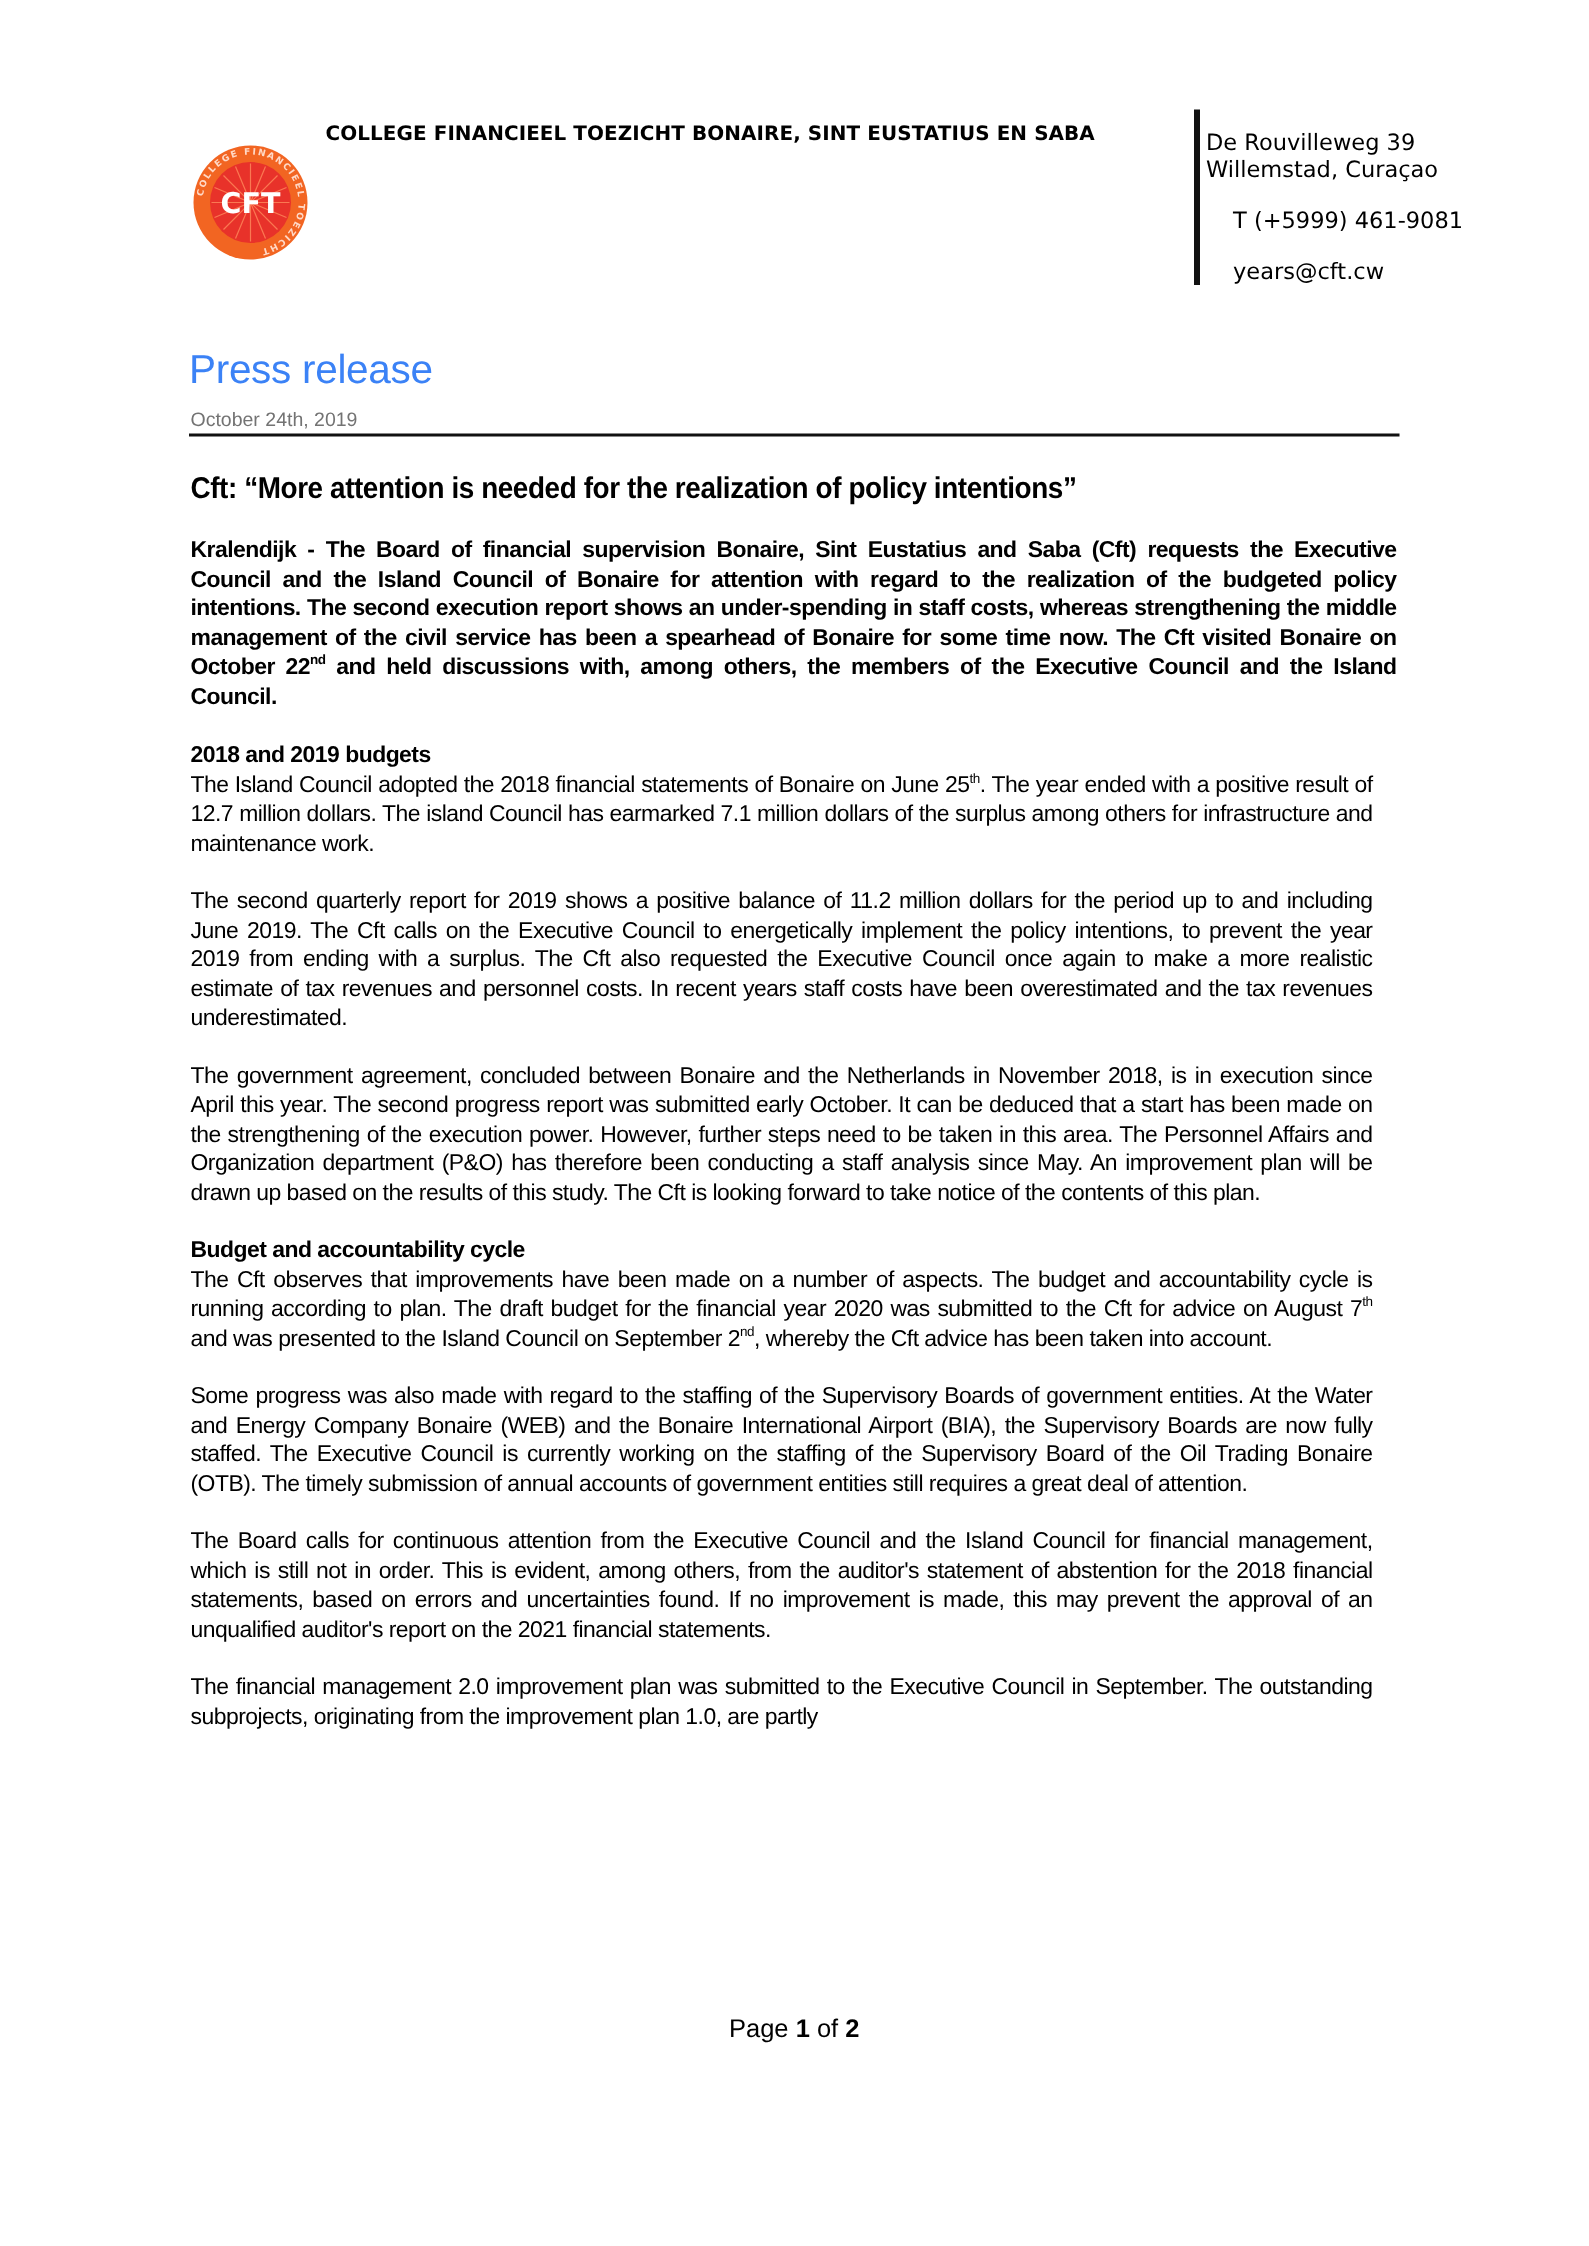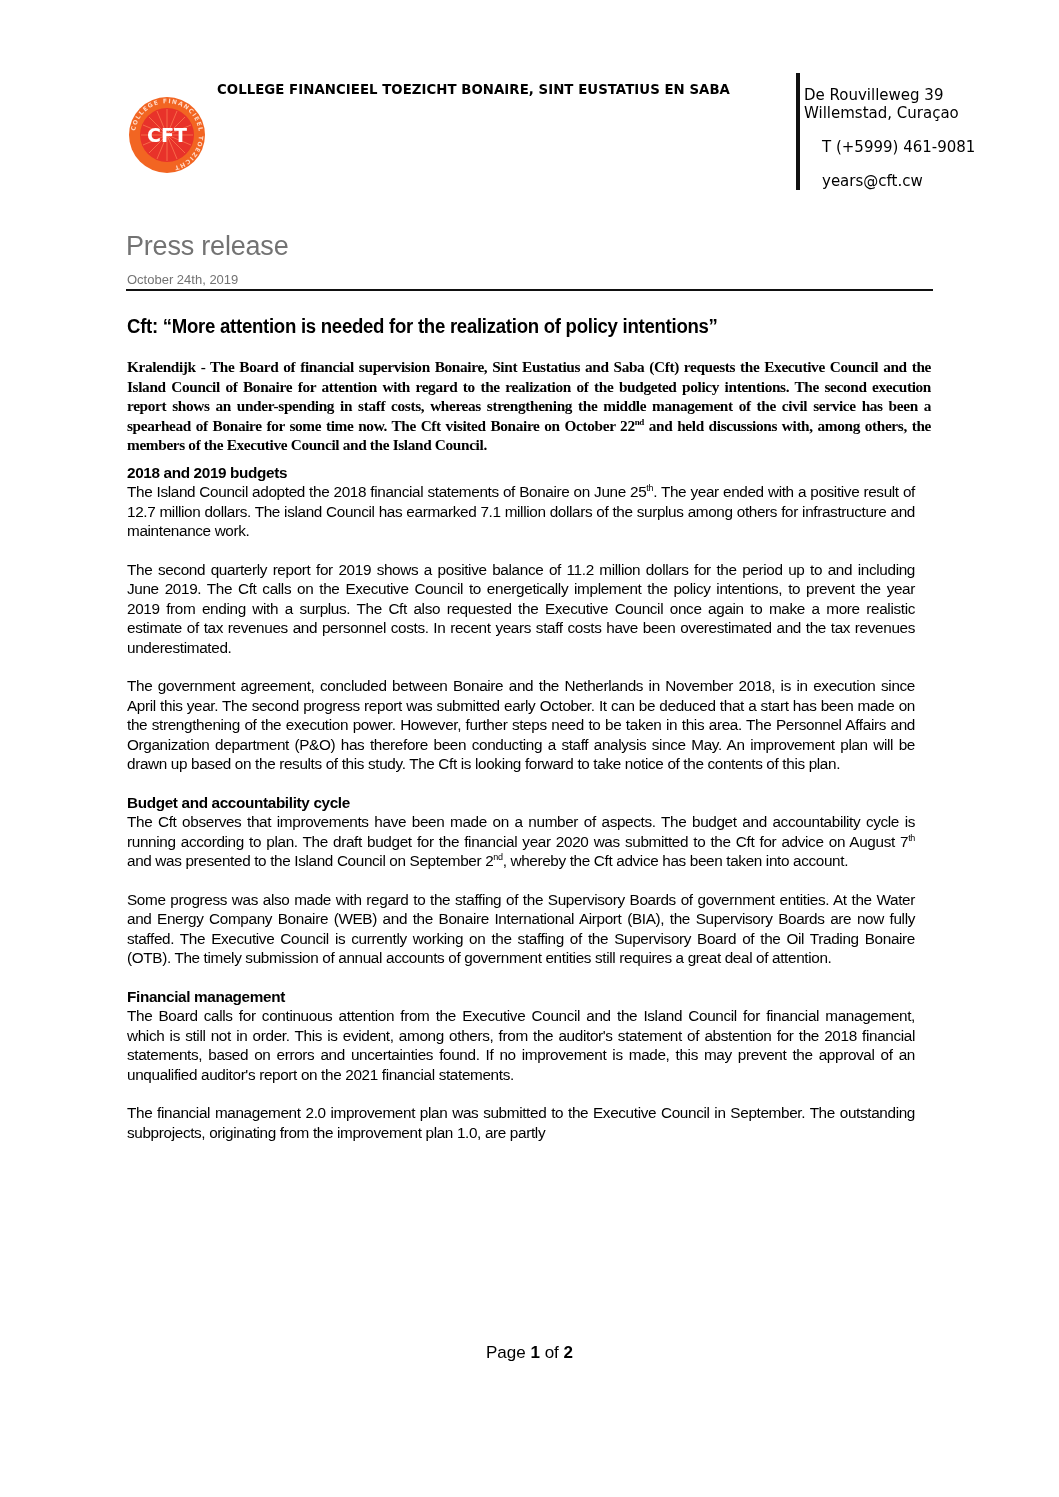--- a/index.html
+++ b/index.html
@@ -6,30 +6,30 @@
   body { width: 1059px; height: 1497px; position: relative; overflow: hidden;
          font-family: "DejaVu Sans", sans-serif; color: #000; }
   .org-name { position: absolute; left: 217px; top: 82px; font-size: 13.3px; font-weight: bold;
               letter-spacing: 0.05px; font-family: "DejaVu Sans", sans-serif; }
   .logo { position: absolute; left: 128px; top: 96px; width: 78px; height: 78px; }
   .vbar { position: absolute; left: 796px; top: 73px; width: 4px; height: 117px; background: #111; }
   .contact { position: absolute; left: 804px; top: 86px; font-size: 15px; line-height: 18px; }
   .contact div { white-space: nowrap; }
   .contact .gap { margin-top: 16px; margin-left: 18px; }
   .doc-type { position: absolute; left: 126px; top: 231px; font-size: 27px;
-              font-family: "Liberation Sans Narrow", "Liberation Sans", sans-serif; color: #737373; letter-spacing: -0.2px; }
+              font-family: "Liberation Sans Narrow", "Liberation Sans", sans-serif; color: #3b82f6; letter-spacing: -0.2px; }
   .date { position: absolute; left: 127px; top: 272px; font-size: 13px;
           font-family: "Liberation Sans", sans-serif; color: #737373; }
   .hrule { position: absolute; left: 126px; top: 289px; width: 807px; height: 2px; background: #111; }
   .headline { position: absolute; left: 127px; top: 315px; font-size: 20px; font-weight: bold;
               font-family: "Liberation Sans", sans-serif; letter-spacing: -0.3px; transform: scaleX(0.93); transform-origin: left; white-space: nowrap; }
   .content { position: absolute; left: 127px; top: 357px; width: 804px;
              font-family: "Liberation Sans", sans-serif; font-size: 15.3px; line-height: 19.5px;
              text-align: justify; letter-spacing: -0.35px; }
-  .lead { font-weight: bold; margin: 0 0 8px 0; font-family: Liberation Serif, serif; }
+  .lead { font-weight: bold; margin: 0 0 20px 0; }
   .section-title { font-weight: bold; margin: 0; }
   .para { margin: 0 16px 19px 0; }
   .section { margin-bottom: 0; }
   sup { font-size: 9px; line-height: 0; vertical-align: super; }
   .footer { position: absolute; left: 0; width: 1059px; top: 1343px; text-align: center;
             font-family: "Liberation Sans", sans-serif; font-size: 17px; }
   .footer b { font-weight: bold; }
 </style>
 </head>
 <body>
@@ -88,21 +88,20 @@
     <p class="para">The government agreement, concluded between Bonaire and the Netherlands in November 2018, is in execution since April this year. The second progress report was submitted early October. It can be deduced that a start has been made on the strengthening of the execution power. However, further steps need to be taken in this area. The Personnel Affairs and Organization department (P&amp;O) has therefore been conducting a staff analysis since May. An improvement plan will be drawn up based on the results of this study. The Cft is looking forward to take notice of the contents of this plan.</p>
   </div>
 
   <div class="section">
     <p class="section-title">Budget and accountability cycle</p>
     <p class="para"><span>The Cft observes that improvements have been made on a number of aspects. The budget and accountability cycle is running according to plan. The draft budget for the financial year 2020 was submitted to the Cft for advice on August 7</span><sup>th</sup><span> and was presented to the Island Council on September 2</span><sup>nd</sup><span>, whereby the Cft advice has been taken into account.</span></p>
     <p class="para">Some progress was also made with regard to the staffing of the Supervisory Boards of government entities. At the Water and Energy Company Bonaire (WEB) and the Bonaire International Airport (BIA), the Supervisory Boards are now fully staffed. The Executive Council is currently working on the staffing of the Supervisory Board of the Oil Trading Bonaire (OTB). The timely submission of annual accounts of government entities still requires a great deal of attention.</p>
   </div>
 
   <div class="section">
-    <p class="section-title">Financial management</p>
     <p class="para">The Board calls for continuous attention from the Executive Council and the Island Council for financial management, which is still not in order. This is evident, among others, from the auditor's statement of abstention for the 2018 financial statements, based on errors and uncertainties found. If no improvement is made, this may prevent the approval of an unqualified auditor's report on the 2021 financial statements.</p>
     <p class="para">The financial management 2.0 improvement plan was submitted to the Executive Council in September. The outstanding subprojects, originating from the improvement plan 1.0, are partly</p>
   </div>
 </div>
 
 <div class="footer">
   <span>Page</span>
   <b>1</b>
   <span>of</span>
   <b>2</b>

